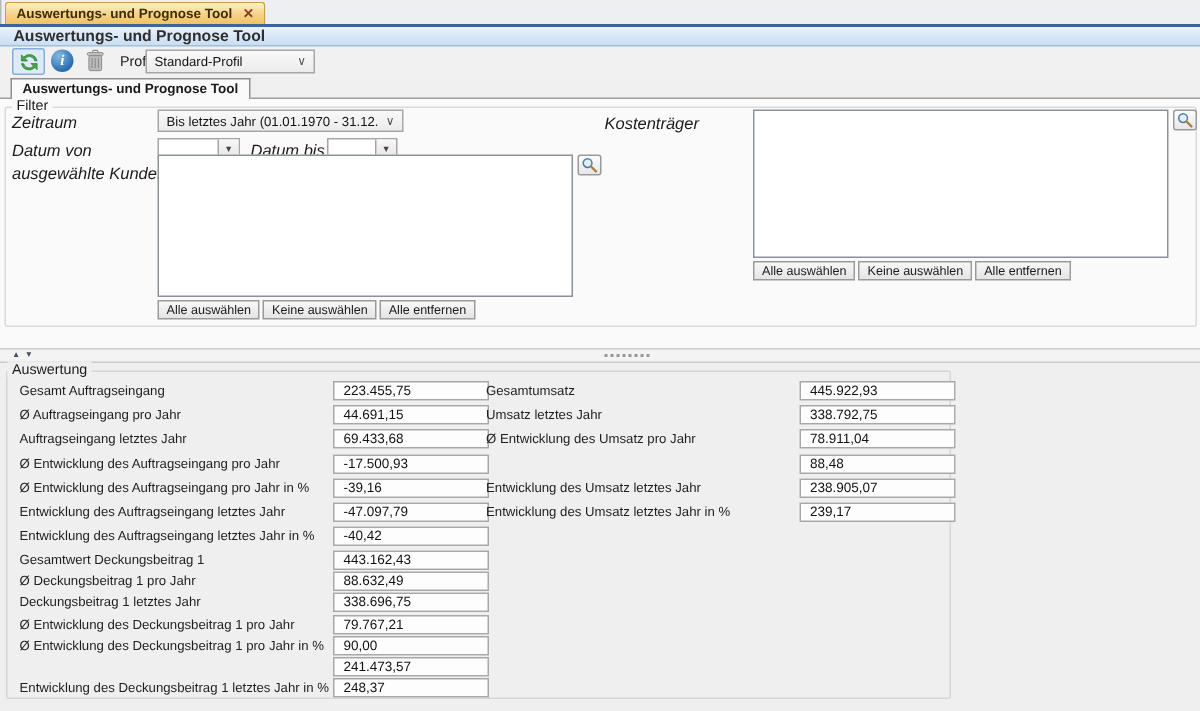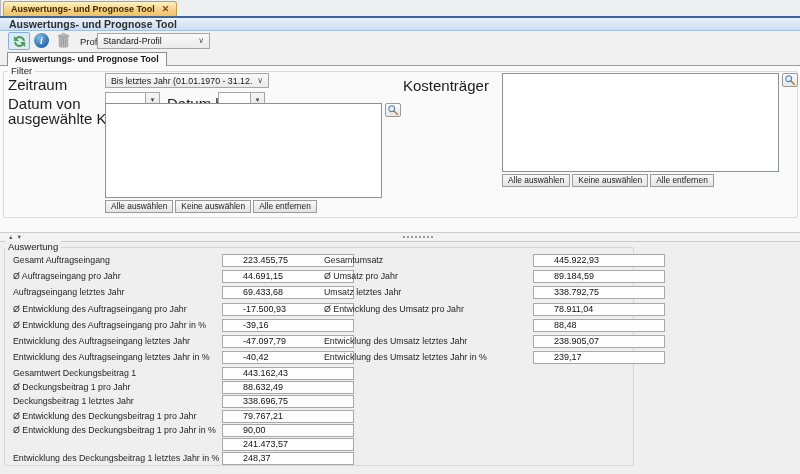--- a/index.html
+++ b/index.html
@@ -38,21 +38,21 @@
   .tabline{position:absolute;left:0;top:65px;width:800px;height:1px;background:#9c9c9c;z-index:1;}
   .ctab{position:absolute;left:7px;top:52px;height:13px;background:#fafafa;border:1px solid #8f8f8f;border-bottom:none;
     z-index:2;padding:0 7px;font-size:9px;font-weight:bold;color:#1a1a1a;line-height:13px;white-space:nowrap;cursor:default;}
 
   
   .filter-panel{position:absolute;left:0;top:66px;width:800px;height:166px;background:#fafafa;}
   .groupbox{position:absolute;border:1px solid #dadada;border-radius:2px;background:transparent;}
   .gb-filter{left:3px;top:5px;width:793px;height:145px;}
   .gb-label{position:absolute;font-size:9.5px;color:#1c1c1c;padding:0 3px;background:#fafafa;z-index:2;}
   .lbl-filter{left:8px;top:-1px;}
-  .flabel{position:absolute;font-size:15px;color:#1c1c1c;white-space:nowrap;}
+  .flabel{position:absolute;font-size:11px;color:#1c1c1c;white-space:nowrap;font-style:italic;}
   .combo.zeitraum{position:absolute;left:105px;top:7px;width:164px;height:15px;}
   .datecombo{position:absolute;height:15px;box-sizing:border-box;border:1px solid #a6a6a6;background:#fff;display:flex;cursor:text;}
   .datecombo .dval{flex:1;font-size:8.8px;line-height:13px;padding-left:3px;color:#141414;}
   .datecombo .dbtn{width:13px;background:linear-gradient(#f7f7f7,#e5e5e5);border-left:1px solid #a6a6a6;
     font-size:7px;color:#444;text-align:center;line-height:13px;cursor:pointer;}
   .listbox{position:absolute;box-sizing:border-box;background:#fff;border:1px solid #8b9199;}
   .searchbtn{position:absolute;width:16px;height:14px;box-sizing:border-box;border:1px solid #9a9a9a;border-radius:2px;
     background:linear-gradient(#fcfcfc,#e7e7e7);display:flex;align-items:center;justify-content:center;cursor:pointer;padding:0;}
   .btnrow{position:absolute;display:flex;gap:2px;}
   .wbtn{height:13px;box-sizing:border-box;border:1px solid #9a9a9a;background:linear-gradient(#f8f8f8,#e4e4e4);
@@ -69,21 +69,21 @@
   .gb-aus{left:4px;top:5px;width:628px;height:217px;border:1px solid #d6d6d6;}
   .lbl-aus{left:5px;top:-1px;background:#efefef;}
   .auscol{position:absolute;width:312px;}
   .col-b1-left{left:13px;top:10px;}
   .col-b1-right{left:324px;top:10px;}
   .col-b2{left:13px;top:123px;}
   .arow{position:relative;height:16.2px;}
   .col-b2 .arow{height:14.2px;}
   .albl{position:absolute;left:0;top:3px;font-size:8.8px;color:#1e1e1e;white-space:nowrap;}
   .aval{position:absolute;left:209px;top:2px;width:90px;height:11px;box-sizing:content-box;border:1px solid #a8a8a8;
-    background:#fdfdfd;font-size:9px;line-height:11px;padding:0 20px;color:#111;white-space:nowrap;overflow:hidden;}
+    background:#fdfdfd;font-size:9px;line-height:11px;padding:0 6px;color:#111;white-space:nowrap;overflow:hidden;}
 </style>
 </head>
 <body>
 
 <div class="app">
 
   <div class="doc-tabbar">
     <div class="doc-tab">
       <span class="doc-tab-label">Auswertungs- und Prognose Tool</span>
       <span class="doc-tab-close">✕</span>
@@ -212,24 +212,20 @@
         <span class="aval">-40,42</span>
       </div>
     </div>
 
     <div class="auscol col-b1-right">
       <div class="arow">
         <span class="albl">Gesamtumsatz</span>
         <span class="aval">445.922,93</span>
       </div>
       <div class="arow">
-        <span class="albl">Ø Umsatz pro Jahr</span>
-        <span class="aval">89.184,59</span>
-      </div>
-      <div class="arow">
         <span class="albl">Umsatz letztes Jahr</span>
         <span class="aval">338.792,75</span>
       </div>
       <div class="arow">
         <span class="albl">Ø Entwicklung des Umsatz pro Jahr</span>
         <span class="aval">78.911,04</span>
       </div>
       <div class="arow">
         <span class="aval">88,48</span>
       </div>

